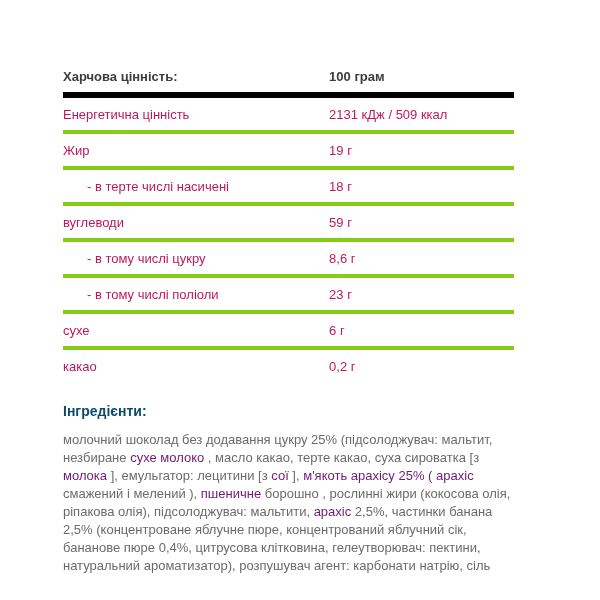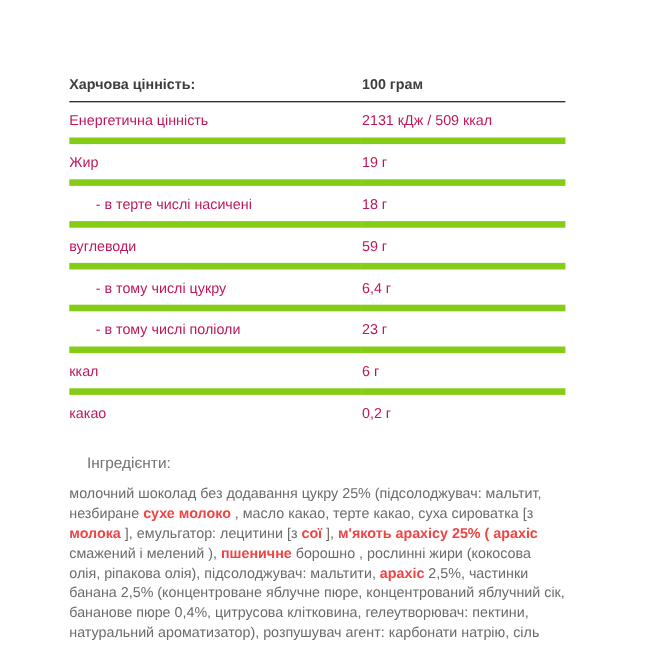--- a/index.html
+++ b/index.html
@@ -27,47 +27,47 @@
     text-align: left;
     vertical-align: top;
     padding: 9px 0 8px 0;
     line-height: 15px;
   }
   .nutri-table col.c-label { width: 59%; }
   .nutri-table col.c-value { width: 41%; }
   .nutri-table thead th {
     font-weight: bold;
     color: #3d3d3d;
-    border-bottom: 1px solid #000000;
+    border-bottom: 6px solid #000000;
     padding-top: 6px;
   }
   .nutri-table tbody td {
     font-weight: normal;
     color: #be185d;
   }
   .nutri-table tbody tr:not(:first-child) td {
-    border-top: 6px solid #84cc16;
+    border-top: 4px solid #84cc16;
   }
   td.label.indent { padding-left: 24px; }
   .ing-title {
-    margin: 21px 0 0 16px;
+    margin: 21px 0 0 0;
     font-size: 14px;
-    font-weight: normal;
-    color: #737373;
+    font-weight: bold;
+    color: #0c4a6e;
     line-height: 16px;
   }
   .ing-text {
     margin: 12px 0 0 0;
     font-size: 13px;
     line-height: 18px;
     color: #6b6b6b;
   }
   .ing-text b {
-    font-weight: bold;
-    color: #ef4444;
+    font-weight: normal;
+    color: #701a75;
   }
 </style>
 </head>
 <body>
 
 <div class="page">
 
   <table class="nutri-table">
     <colgroup>
       <col class="c-label">
@@ -95,31 +95,31 @@
     <td class="value">18 г</td>
   </tr>
 
   <tr>
     <td class="label">вуглеводи</td>
     <td class="value">59 г</td>
   </tr>
 
   <tr>
     <td class="label indent">- в тому числі цукру</td>
-    <td class="value">6,4 г</td>
+    <td class="value">8,6 г</td>
   </tr>
 
   <tr>
     <td class="label indent">- в тому числі поліоли</td>
     <td class="value">23 г</td>
   </tr>
 
 
   <tr>
-    <td class="label">ккал</td>
+    <td class="label">сухе</td>
     <td class="value">6 г</td>
   </tr>
 
   <tr>
     <td class="label">какао</td>
     <td class="value">0,2 г</td>
   </tr>
 </tbody>
   </table>
 

